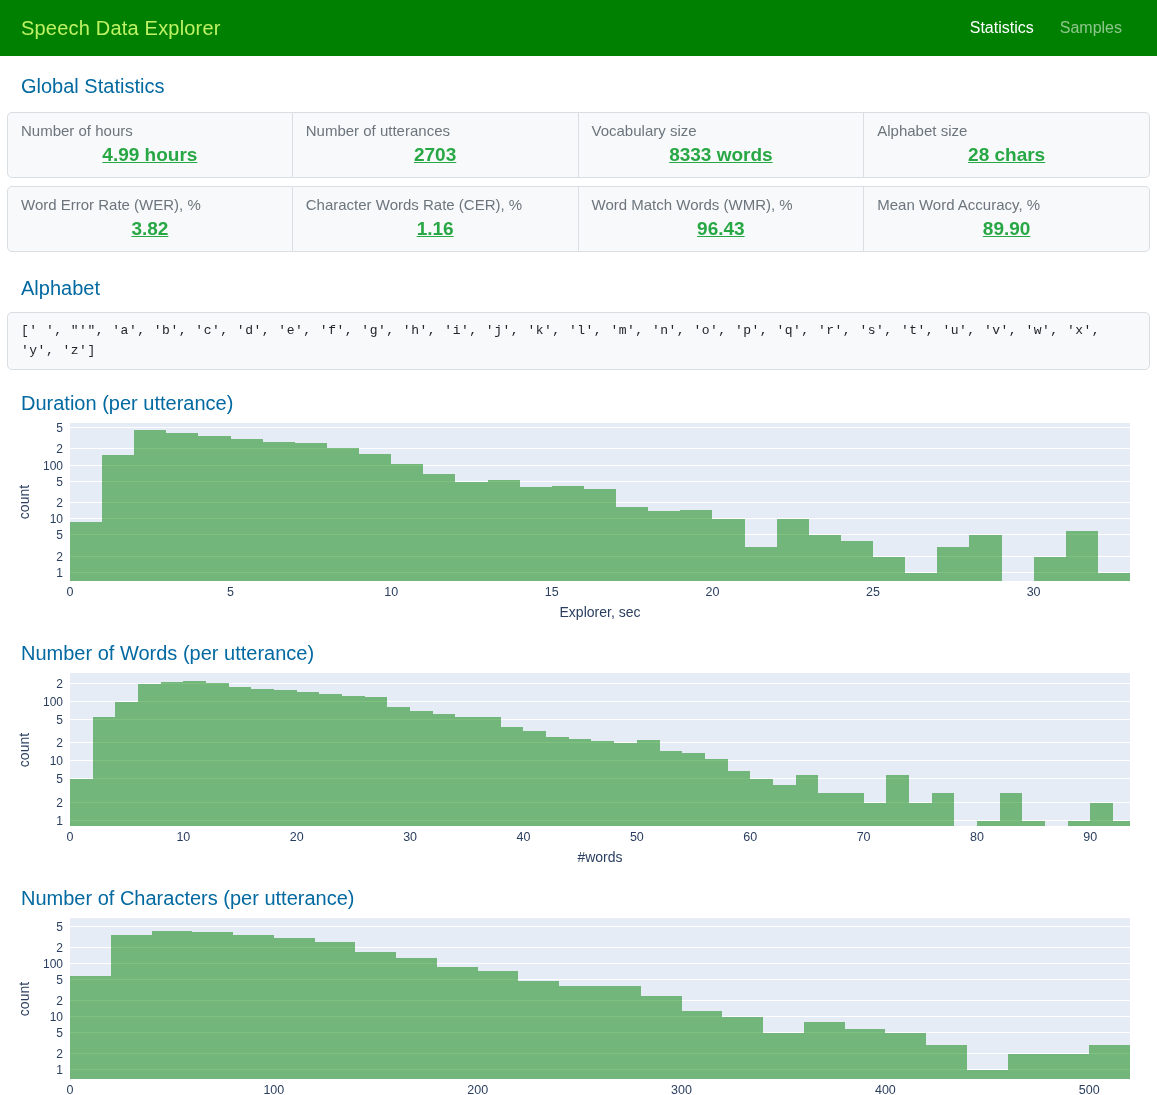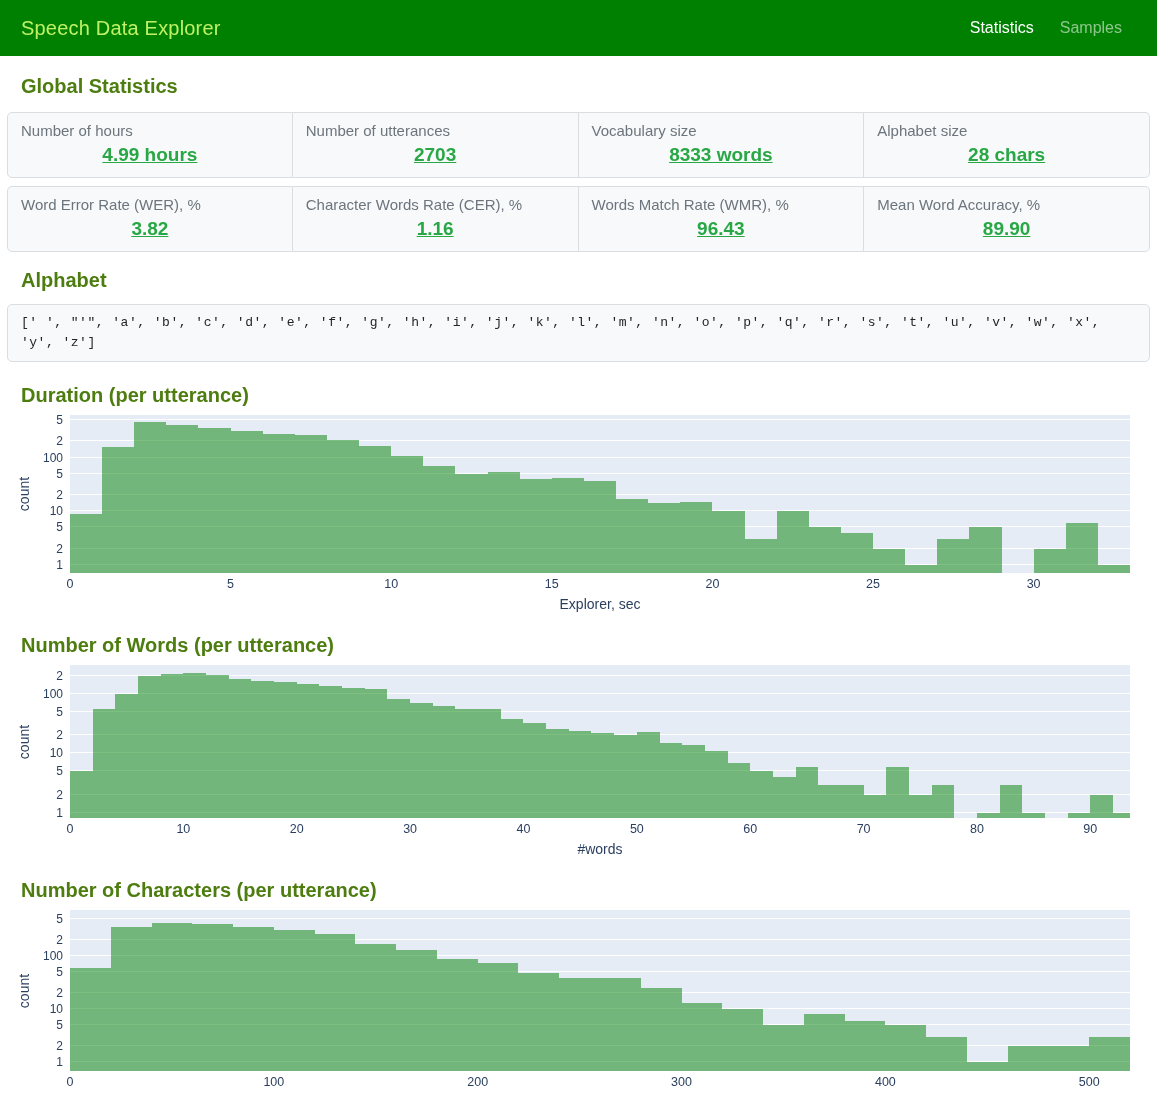--- a/index.html
+++ b/index.html
@@ -7,33 +7,33 @@
     font-family:"Liberation Sans","DejaVu Sans",sans-serif; }
   
   .navbar { height:56px; background:#008000; display:flex; align-items:center;
     justify-content:space-between; padding:0 35px 0 21px; }
   .brand { color:#bef264; font-size:20px; font-weight:400; letter-spacing:0.2px; cursor:pointer; }
   .nav { display:flex; gap:26px; }
   .nav-link { font-size:16px; color:rgba(255,255,255,0.55); text-decoration:none; cursor:pointer; }
   .nav-link.active { color:#ffffff; }
   
   .page { padding:0 7px; }
-  .section-title { font-size:20px; font-weight:700; color:#4d7c0f; }
+  .section-title { font-size:20px; font-weight:400; color:#0369a1; }
   .gs-title { margin:19px 14px 14px 14px; }
   
   .stats-grid { display:grid; grid-template-columns:repeat(4,1fr); row-gap:8px; }
   .stat-card { background:#f8f9fa; border:1px solid #d9dee3; height:66px;
     padding:9px 13px 10px 13px; }
   .stat-card:not(:nth-child(4n+1)) { border-left:none; }
   .stat-card:nth-child(4n+1) { border-radius:5px 0 0 5px; }
   .stat-card:nth-child(4n) { border-radius:0 5px 5px 0; }
   .stat-label { font-size:15px; color:#6c757d; margin-bottom:5px; }
   .stat-value { font-size:19px; font-weight:600; color:#28a745; text-align:center;text-decoration:underline; }
   
-  .alpha-title { margin:17px 14px 12px 14px; }
+  .alpha-title { margin:25px 14px 12px 14px; }
   .alphabet-box { background:#f8f9fa; border:1px solid #d9dee3; border-radius:5px;
     padding:8px 13px; font-family:"Liberation Mono","DejaVu Sans Mono",monospace;
     font-size:13px; line-height:20px; color:#212529; letter-spacing:0.5px; }
   
   .chart-title { margin:22px 14px 8px 14px; }
   .chart { position:relative; margin-left:63px; margin-right:20px; }
   .plot-wrap { position:relative; }
   .plot { position:relative; width:100%; background:#e5ecf6; overflow:hidden; }
   .chart-0 .plot { height:158px; }
   .chart-1 .plot { height:153px; }
@@ -83,21 +83,21 @@
     </div>
     <div class="stat-card">
       <div class="stat-label">Word Error Rate (WER), %</div>
       <div class="stat-value">3.82</div>
     </div>
     <div class="stat-card">
       <div class="stat-label">Character Words Rate (CER), %</div>
       <div class="stat-value">1.16</div>
     </div>
     <div class="stat-card">
-      <div class="stat-label">Words Match Rate (WMR), %</div>
+      <div class="stat-label">Word Match Words (WMR), %</div>
       <div class="stat-value">96.43</div>
     </div>
     <div class="stat-card">
       <div class="stat-label">Mean Word Accuracy, %</div>
       <div class="stat-value">89.90</div>
     </div>
   </div>
 
   <h2 class="section-title alpha-title">Alphabet</h2>
   <div class="alphabet-box">[' ', "'", 'a', 'b', 'c', 'd', 'e', 'f', 'g', 'h', 'i', 'j', 'k', 'l', 'm', 'n', 'o', 'p', 'q', 'r', 's', 't', 'u', 'v', 'w', 'x', 'y', 'z']</div>

